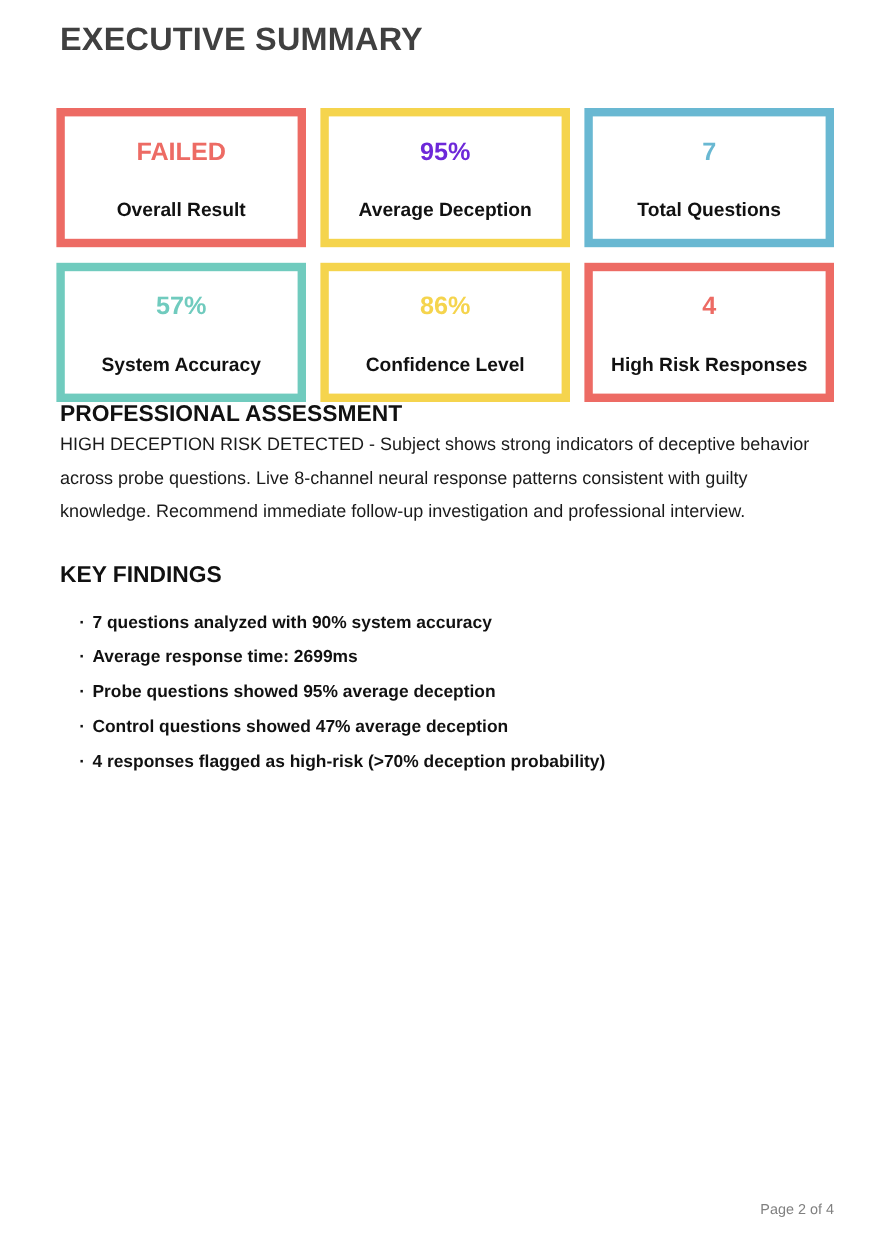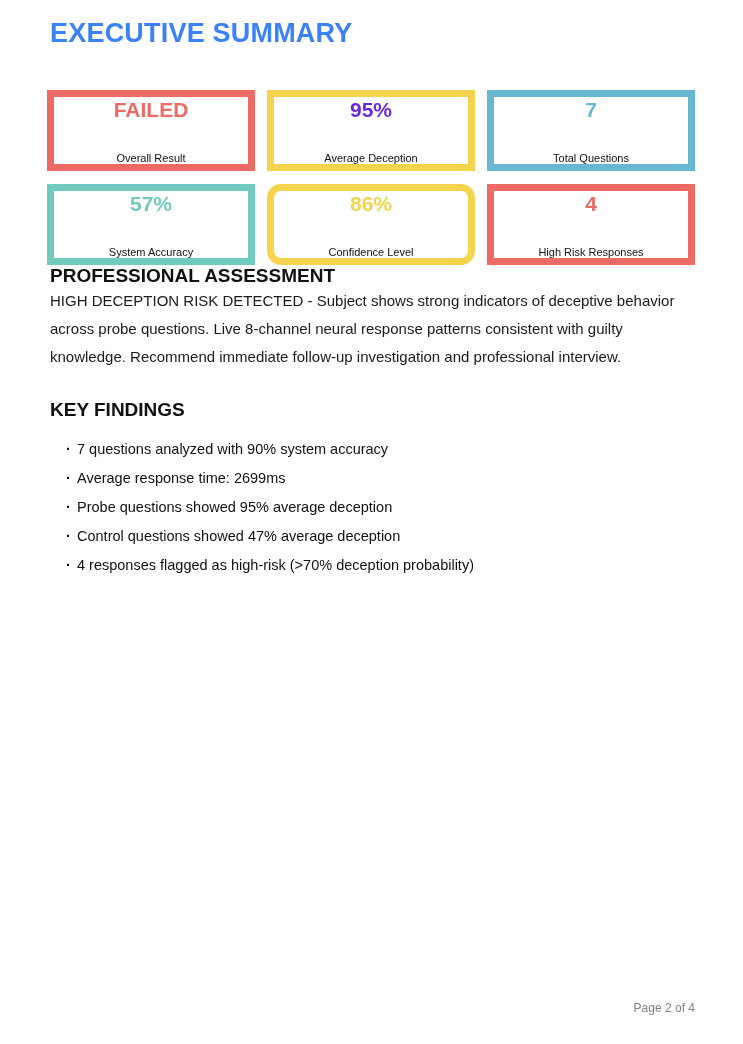--- a/index.html
+++ b/index.html
@@ -13,49 +13,49 @@
     color: #1a1a1a;
     overflow: hidden;
   }
   .content {
     padding: 18px 48px 0 47px;
   }
   .page-title {
     margin-left: 3px;
     font-size: 27px;
     font-weight: bold;
-    color: #3b82f6;
+    color: #404040;
     line-height: 31px;
     letter-spacing: 0.2px;
   }
   .cards-grid {
     margin-top: 41px;
     display: grid;
     grid-template-columns: repeat(3, 1fr);
     gap: 13px 12px;
   }
   .stat-card {
-    height: 81px;
+    height: 116px;
     border: 7px solid #cccccc;
     background: #ffffff;
     display: flex;
     flex-direction: column;
     align-items: center;
     justify-content: center;
     padding-top: 2px;
   }
   .card-value {
     font-size: 21px;
     font-weight: bold;
     line-height: 24px;
   }
   .card-label {
     margin-top: 29px;
-    font-size: 11px;
-    font-weight: normal;
+    font-size: 16px;
+    font-weight: bold;
     color: #111111;
     line-height: 15px;
   }
   .section-heading {
     font-size: 19px;
     font-weight: bold;
     color: #111111;
     line-height: 22px;
     margin-left: 3px;
   }
@@ -70,21 +70,21 @@
   .findings-heading { margin-top: 28px; }
   .findings-list {
     margin-top: 20px;
     margin-left: 3px;
     list-style: none;
   }
   .finding-item {
     position: relative;
     padding-left: 27px;
     font-size: 14.5px;
-    font-weight: normal;
+    font-weight: bold;
     color: #111111;
     line-height: 16px;
     margin-bottom: 13px;
   }
   .bullet-icon {
     position: absolute;
     left: 16px;
     top: 0;
     font-weight: bold;
   }
@@ -115,21 +115,21 @@
         <div class="card-label">Average Deception</div>
       </div>
       <div class="stat-card" style="border-color: rgb(105, 184, 210);">
         <div class="card-value" style="color: rgb(105, 184, 210);">7</div>
         <div class="card-label">Total Questions</div>
       </div>
       <div class="stat-card" style="border-color: rgb(112, 203, 190);">
         <div class="card-value" style="color: rgb(112, 203, 190);">57%</div>
         <div class="card-label">System Accuracy</div>
       </div>
-      <div class="stat-card" style="border-color: rgb(245, 212, 77); border-radius: 14px;">
+      <div class="stat-card" style="border-color: rgb(245, 212, 77);">
         <div class="card-value" style="color: rgb(245, 212, 77);">86%</div>
         <div class="card-label">Confidence Level</div>
       </div>
       <div class="stat-card" style="border-color: rgb(237, 107, 100);">
         <div class="card-value" style="color: rgb(237, 107, 100);">4</div>
         <div class="card-label">High Risk Responses</div>
       </div>
     </div>
 
     <h2 class="section-heading assessment-heading">PROFESSIONAL ASSESSMENT</h2>

